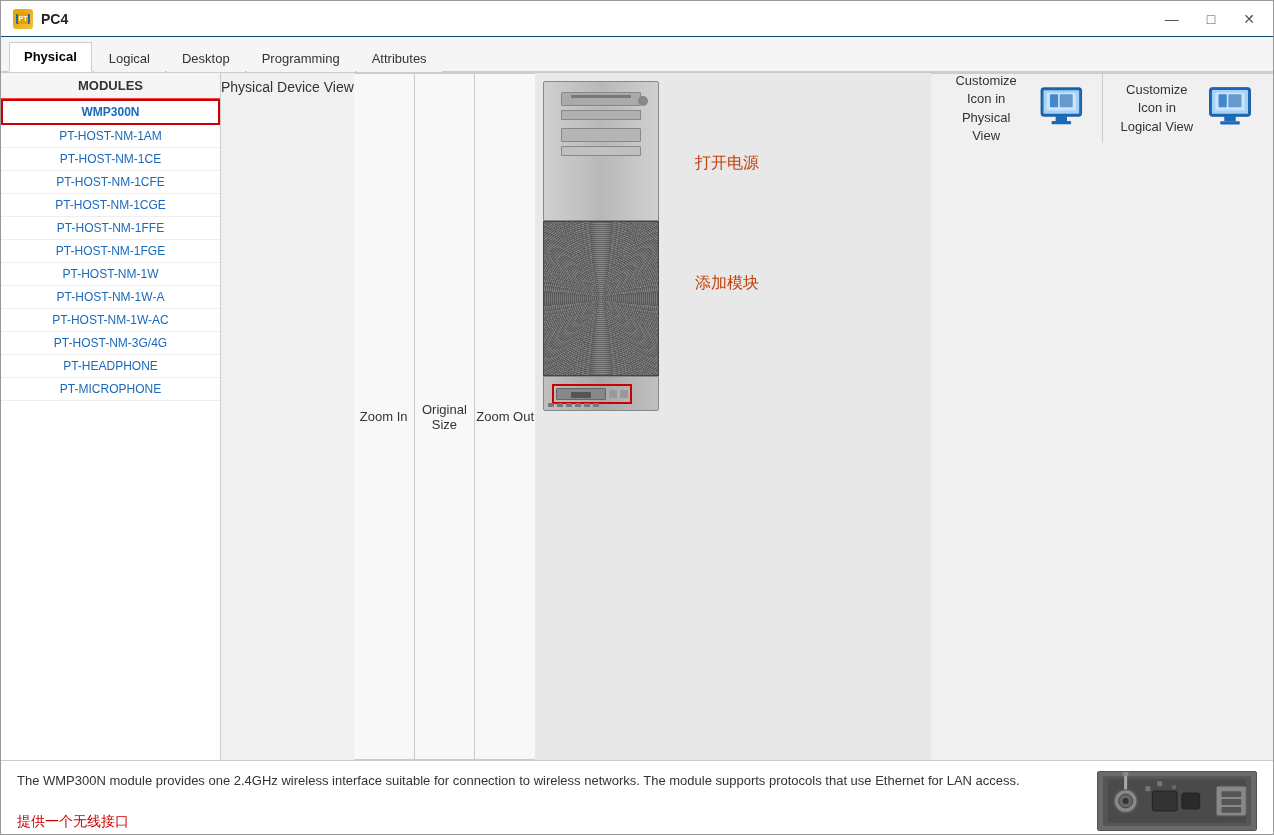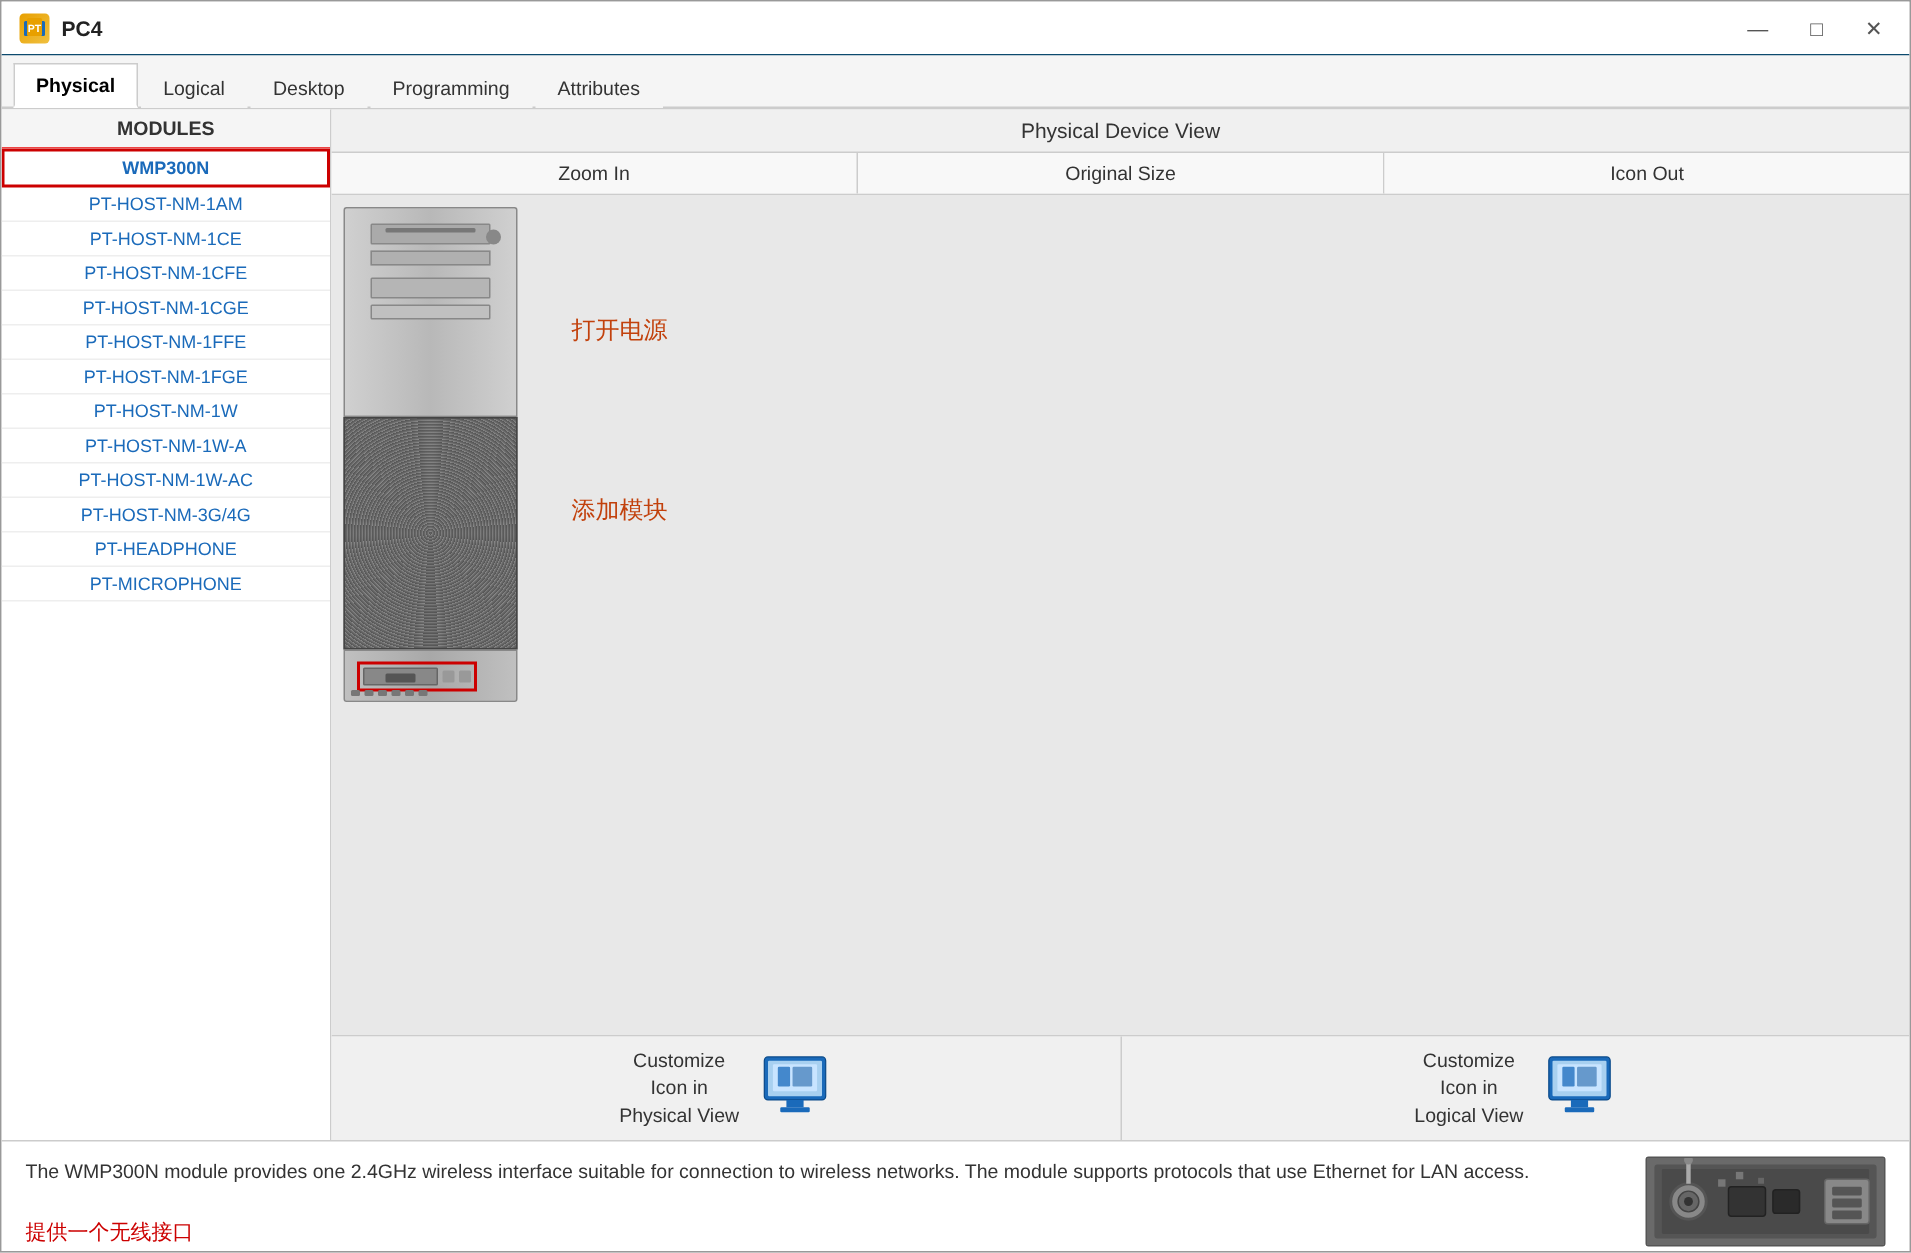--- a/index.html
+++ b/index.html
@@ -123,21 +123,21 @@
       background: #fff;
       border: 2px solid #cc0000;
       color: #1a6aba;
       font-weight: 600;
     }
 
     
     .content-area {
       flex: 1;
       display: flex;
-      flex-direction: column;
+      flex-direction: row;
       background: #f0f0f0;
       overflow: hidden;
     }
 
     
     .pv-header {
       text-align: center;
       padding: 6px 0;
       font-size: 14px;
       font-weight: 500;
@@ -413,21 +413,21 @@
     </div>
   </div>
 
   <div class="content-area">
 
     <div class="pv-header">Physical Device View</div>
 
     <div class="zoom-bar">
       <button class="zoom-btn">Zoom In</button>
       <button class="zoom-btn">Original Size</button>
-      <button class="zoom-btn">Icon Out</button>
+      <button class="zoom-btn">Zoom Out</button>
     </div>
 
     <div class="device-view">
 
       <div class="pc-tower">
 
         <div class="pc-top-section">
           <div class="pc-power-btn"></div>
           <div class="pc-floppy">
             <div class="pc-floppy-slot"></div>

